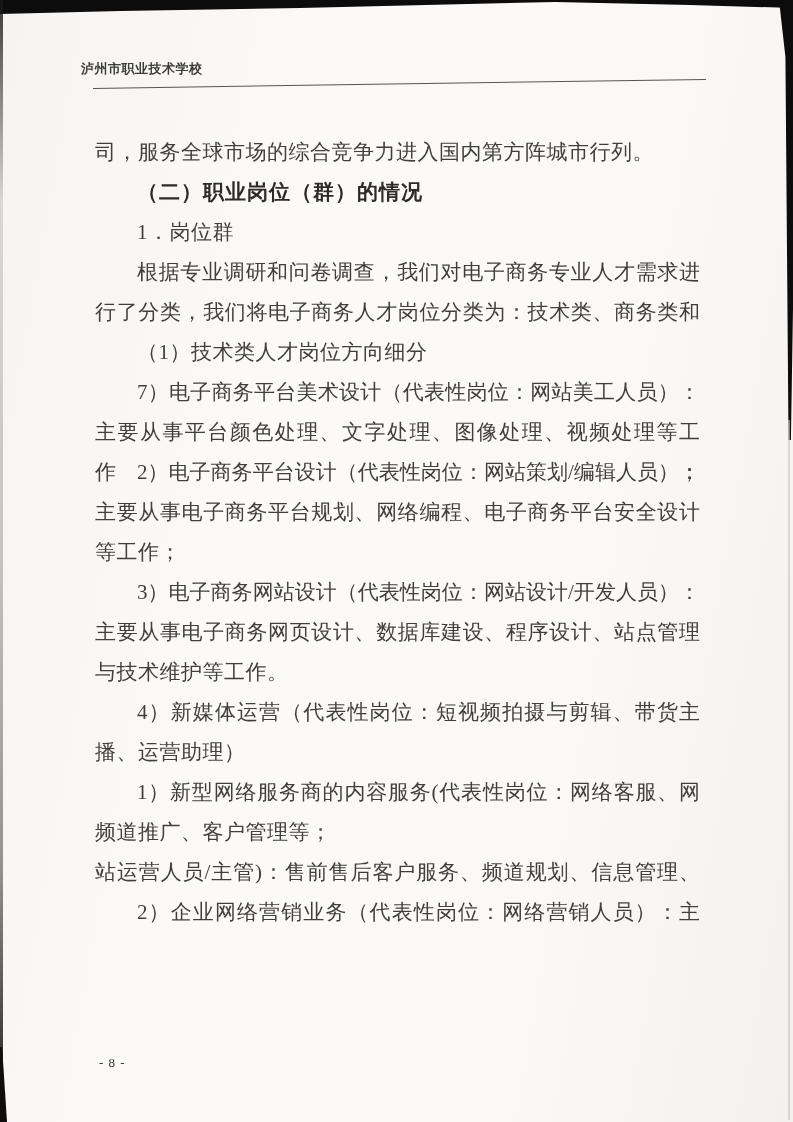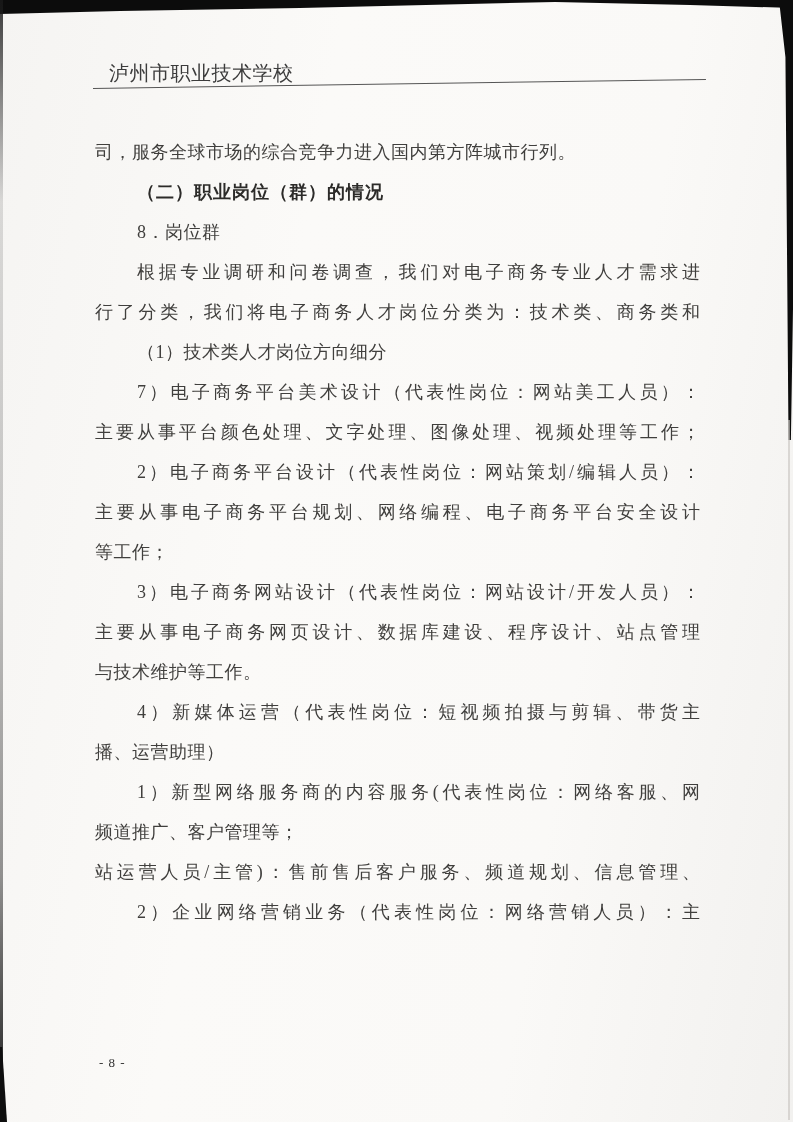--- a/index.html
+++ b/index.html
@@ -38,37 +38,38 @@
       rgba(10,10,10,.95) 100%);
   }
   .scan-bottom-left {
     left: 0; bottom: 0; width: 7px; height: 75px;
     background: #0e0e0e;
     clip-path: polygon(0 0, 30% 0, 100% 100%, 0 100%);
   }
 
   
   .header-school {
-    position: absolute; left: 109px; top: 60px;
-    font-size: 20px; letter-spacing: .5px; color: #3c3c3c;
+    position: absolute; left: 81px; top: 60px;
+    font-size: 13px; letter-spacing: .5px; color: #3c3c3c;
     white-space: nowrap;
+    font-weight: bold;
   }
   .header-rule {
     position: absolute; left: 93px; top: 88px; width: 613px; height: 0;
     border-top: 1.6px solid #555;
     transform: rotate(-0.85deg); transform-origin: 0 0;
   }
 
   
   .doc-body {
     position: absolute; left: 95px; top: 132px; width: 605px;
   }
   .line {
     height: 40px; line-height: 40px;
-    font-size: 18px; color: #403f3d;
+    font-size: 21px; color: #403f3d;
     white-space: nowrap;
     letter-spacing: .5px;
   }
   .line.stretch {
     white-space: normal;
     text-align: justify;
     text-align-last: justify;
     letter-spacing: 0;
   }
   .line.indent { padding-left: 42px; }
@@ -91,21 +92,21 @@
   <div class="scan scan-right-line"></div>
   <div class="scan scan-left"></div>
   <div class="scan scan-bottom-left"></div>
 
   <div class="header-school">泸州市职业技术学校</div>
   <div class="header-rule"></div>
 
   <div class="doc-body" id="doc-body">
       <div class="line">司，服务全球市场的综合竞争力进入国内第方阵城市行列。</div>
       <div class="line indent bold">（二）职业岗位（群）的情况</div>
-      <div class="line indent">8．岗位群</div>
+      <div class="line indent">1．岗位群</div>
       <div class="line indent stretch">根据专业调研和问卷调查，我们对电子商务专业人才需求进</div>
       <div class="line stretch">行了分类，我们将电子商务人才岗位分类为：技术类、商务类和</div>
       <div class="line indent">（1）技术类人才岗位方向细分</div>
       <div class="line indent stretch">7）电子商务平台美术设计（代表性岗位：网站美工人员）：</div>
       <div class="line stretch">主要从事平台颜色处理、文字处理、图像处理、视频处理等工作；</div>
       <div class="line indent stretch">2）电子商务平台设计（代表性岗位：网站策划/编辑人员）：</div>
       <div class="line stretch">主要从事电子商务平台规划、网络编程、电子商务平台安全设计</div>
       <div class="line">等工作；</div>
       <div class="line indent stretch">3）电子商务网站设计（代表性岗位：网站设计/开发人员）：</div>
       <div class="line stretch">主要从事电子商务网页设计、数据库建设、程序设计、站点管理</div>

